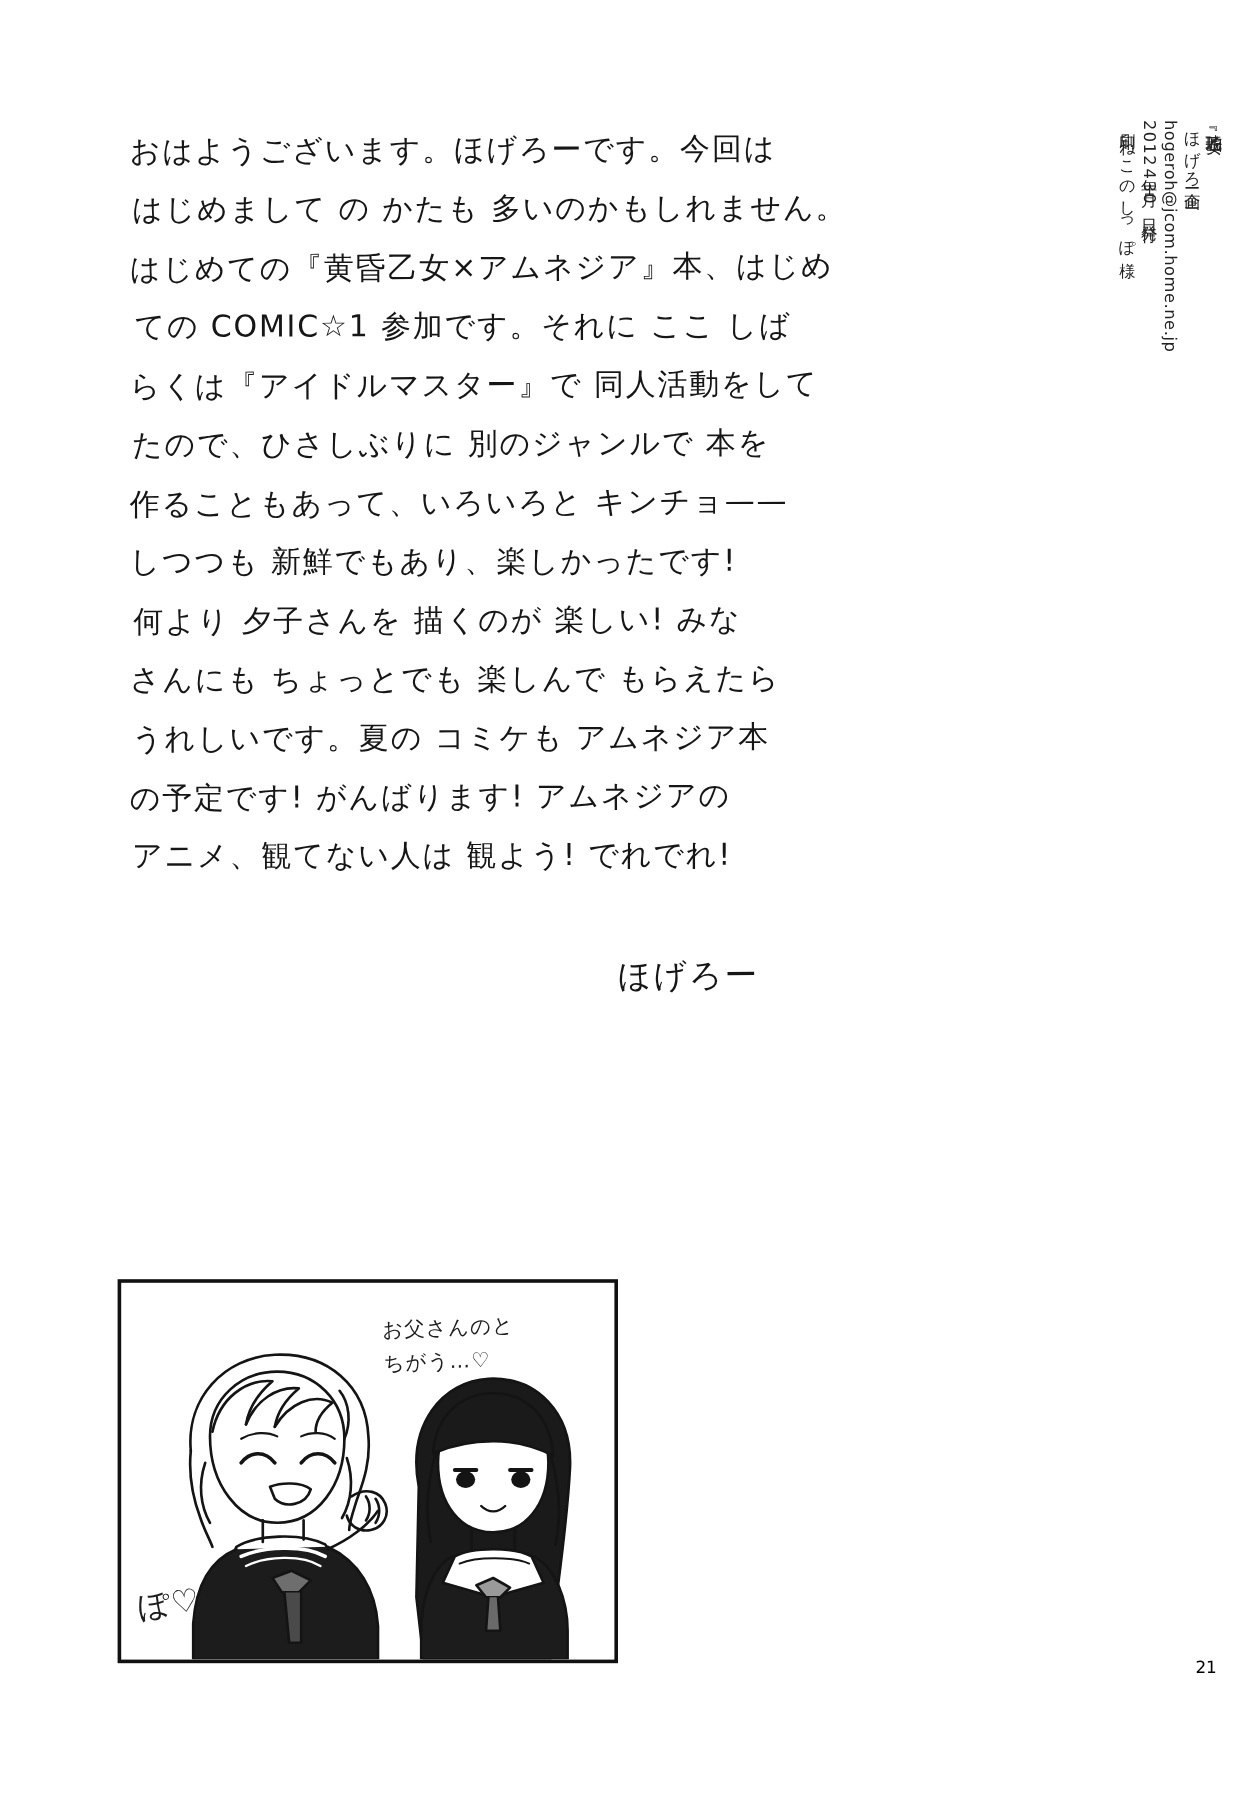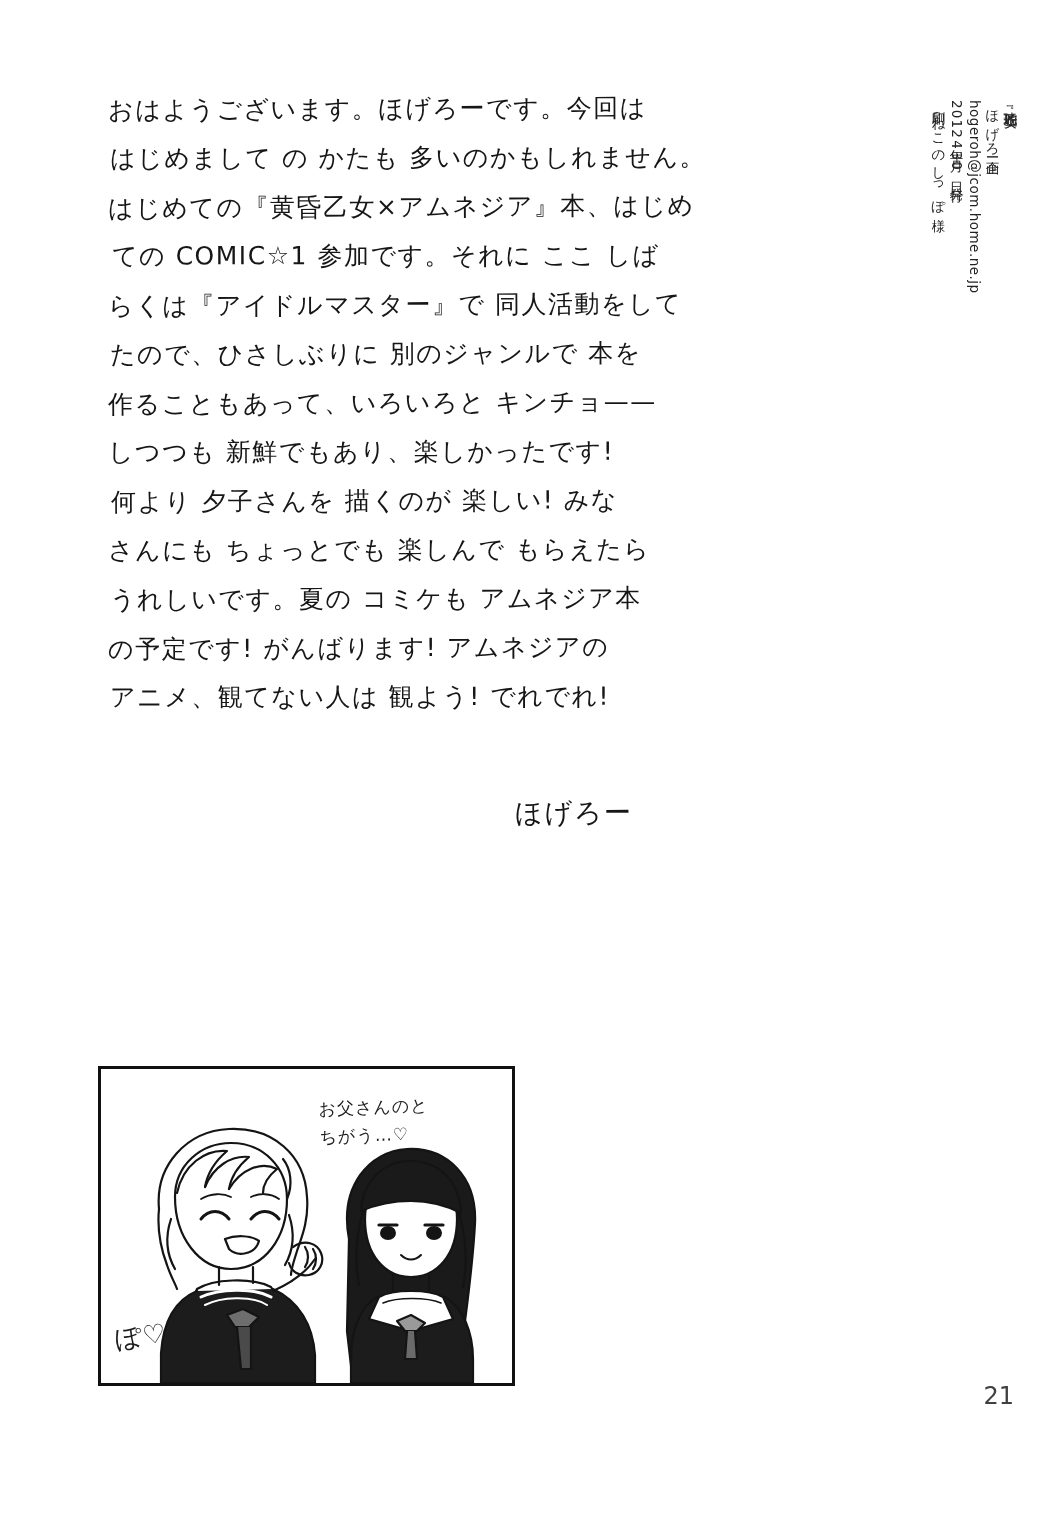--- a/index.html
+++ b/index.html
@@ -13,21 +13,21 @@
     position: relative;
     font-family: "DejaVu Sans", sans-serif;
     color: #1a1a1a;
     overflow: hidden;
   }
 
   
   #afterword {
     position: absolute;
     left: 108px;
-    top: 84px;
+    top: 100px;
     width: 640px;
   }
   #afterword .line {
     font-family: "DejaVu Sans", sans-serif;
     font-size: 25px;
     line-height: 49px;
     letter-spacing: 1.5px;
     color: #161616;
     white-space: nowrap;
     
@@ -77,22 +77,22 @@
     white-space: nowrap;
   }
   #colophon .vline.title { font-size: 14px; letter-spacing: 1px; }
   #colophon .vline.contact { letter-spacing: 0.5px; }
 
   
   #page-number {
     position: absolute;
     right: 28px;
     top: 1382px;
-    font-size: 24px;
-    color: #404040;
+    font-size: 14px;
+    color: #000000;
     font-family: "DejaVu Sans", sans-serif;
   }
 
   
   #comic-panel {
     position: absolute;
     left: 98px;
     top: 1066px;
     width: 417px;
     height: 320px;

